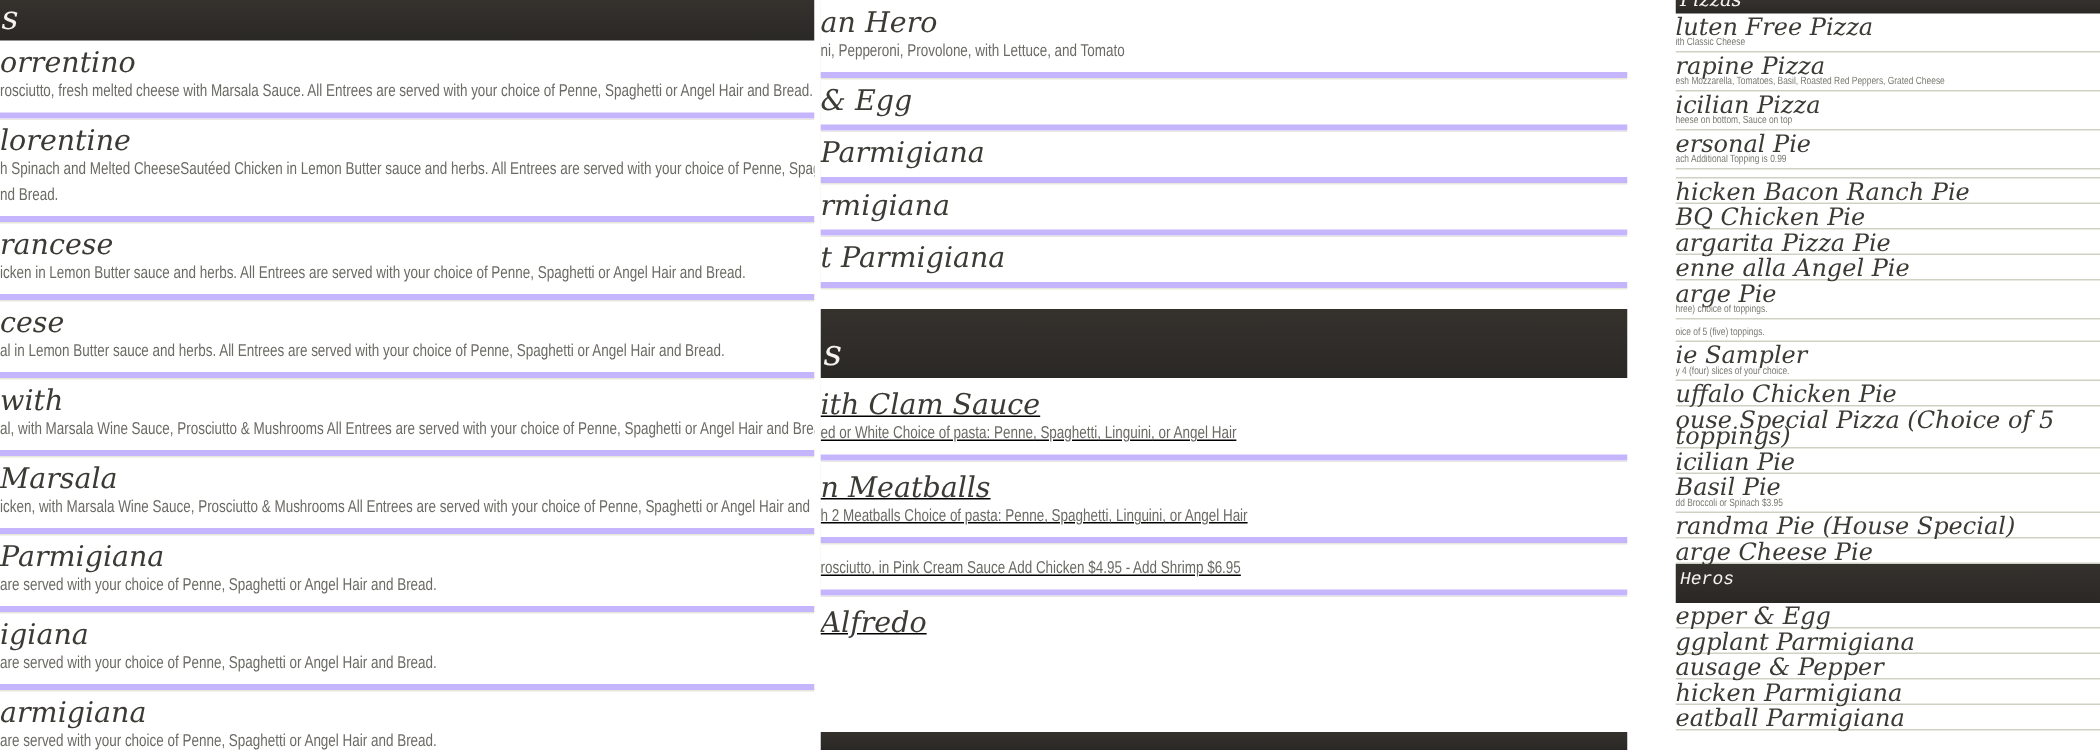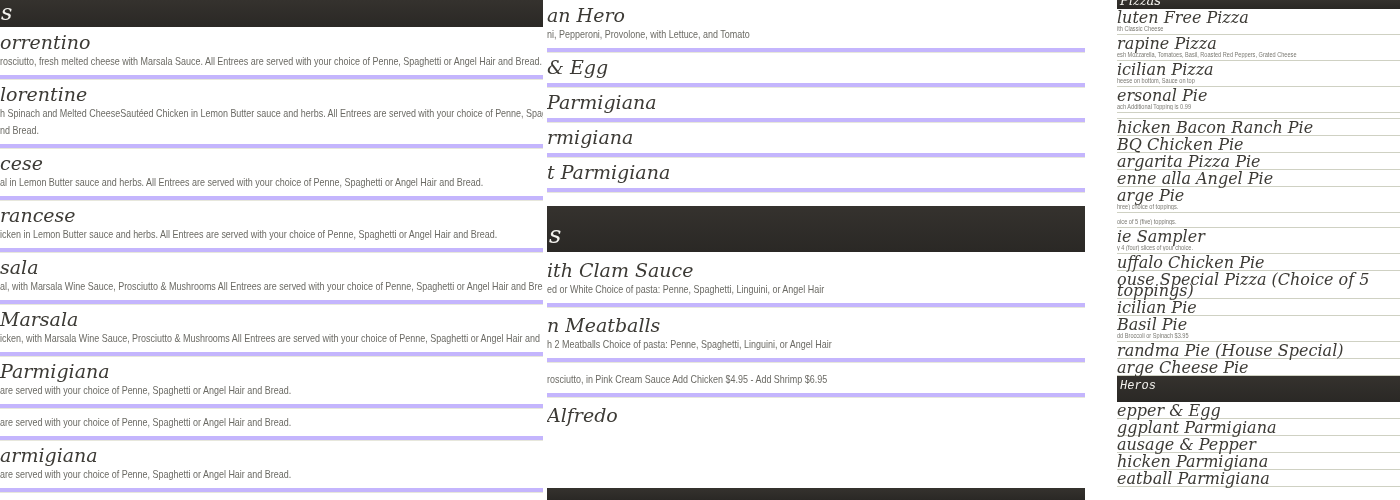--- a/index.html
+++ b/index.html
@@ -20,21 +20,21 @@
   .item{position:relative;padding:5px 0 6px;border-bottom:4px solid #c4b5fd;box-shadow:0 1px 0 #e7e7dc;}
   .item .name{font-size:19px;line-height:20px;color:#3c3a35;}
   .item .desc{
     font-size:11.5px;line-height:15px;color:#6b6a64;margin-top:2px;
     white-space:nowrap;overflow:hidden;width:129%;
     transform:scaleX(0.78);transform-origin:0 50%;
   }
   .desc:empty{display:none;}
   .midbar{height:41px;margin-top:14px;display:flex;align-items:flex-end;
           font-size:24px;line-height:24px;padding:0 0 5px 2px;}
-  #mid-lower .item{padding-top:8px;}
+  #mid-lower .item{padding-top:8px;text-decoration:underline;}
   #mid-lower .item:last-child{border-bottom:none;box-shadow:none;}
   .footbar{position:absolute;left:0;right:0;bottom:0;height:12px;}
 
   
   .pzbar{height:9px;overflow:hidden;}
   .pzbar span{display:block;font-size:13px;line-height:15px;margin-top:-7px;padding-left:3px;}
   .hdrbar{height:22px;margin-top:0;font-size:12px;line-height:13px;padding:4px 0 0 3px;font-family:Liberation Mono, monospace;}
   .pz{position:relative;padding:3px 0 2px;border-bottom:1px solid #cfd1c3;}
   .pz .pname{font-size:16px;line-height:11px;color:#3c3a35;}
   .pz .psub{
@@ -60,50 +60,51 @@
 
       </div>
 
       <div class="item">
         <div class="name script">lorentine</div>
         <div class="desc">h Spinach and Melted CheeseSautéed Chicken in Lemon Butter sauce and herbs. All Entrees are served with your choice of Penne, Spag</div>
         <div class="desc">nd Bread.</div>
       </div>
 
       <div class="item">
+        <div class="name script">rancese</div>
+        <div class="desc">icken in Lemon Butter sauce and herbs. All Entrees are served with your choice of Penne, Spaghetti or Angel Hair and Bread.</div>
+
+      </div>
+
+      <div class="item">
         <div class="name script">cese</div>
         <div class="desc">al in Lemon Butter sauce and herbs. All Entrees are served with your choice of Penne, Spaghetti or Angel Hair and Bread.</div>
 
       </div>
 
       <div class="item">
-        <div class="name script">rancese</div>
-        <div class="desc">icken in Lemon Butter sauce and herbs. All Entrees are served with your choice of Penne, Spaghetti or Angel Hair and Bread.</div>
-
-      </div>
-
-      <div class="item">
-        <div class="name script">sala</div>
+        <div class="name script">with</div>
         <div class="desc">al, with Marsala Wine Sauce, Prosciutto &amp; Mushrooms All Entrees are served with your choice of Penne, Spaghetti or Angel Hair and Brea</div>
 
       </div>
 
       <div class="item">
         <div class="name script">Marsala</div>
         <div class="desc">icken, with Marsala Wine Sauce, Prosciutto &amp; Mushrooms All Entrees are served with your choice of Penne, Spaghetti or Angel Hair and</div>
 
       </div>
 
       <div class="item">
         <div class="name script">Parmigiana</div>
         <div class="desc">are served with your choice of Penne, Spaghetti or Angel Hair and Bread.</div>
 
       </div>
 
       <div class="item">
+        <div class="name script">igiana</div>
         <div class="desc">are served with your choice of Penne, Spaghetti or Angel Hair and Bread.</div>
 
       </div>
 
       <div class="item">
         <div class="name script">armigiana</div>
         <div class="desc">are served with your choice of Penne, Spaghetti or Angel Hair and Bread.</div>
 
       </div>
 

